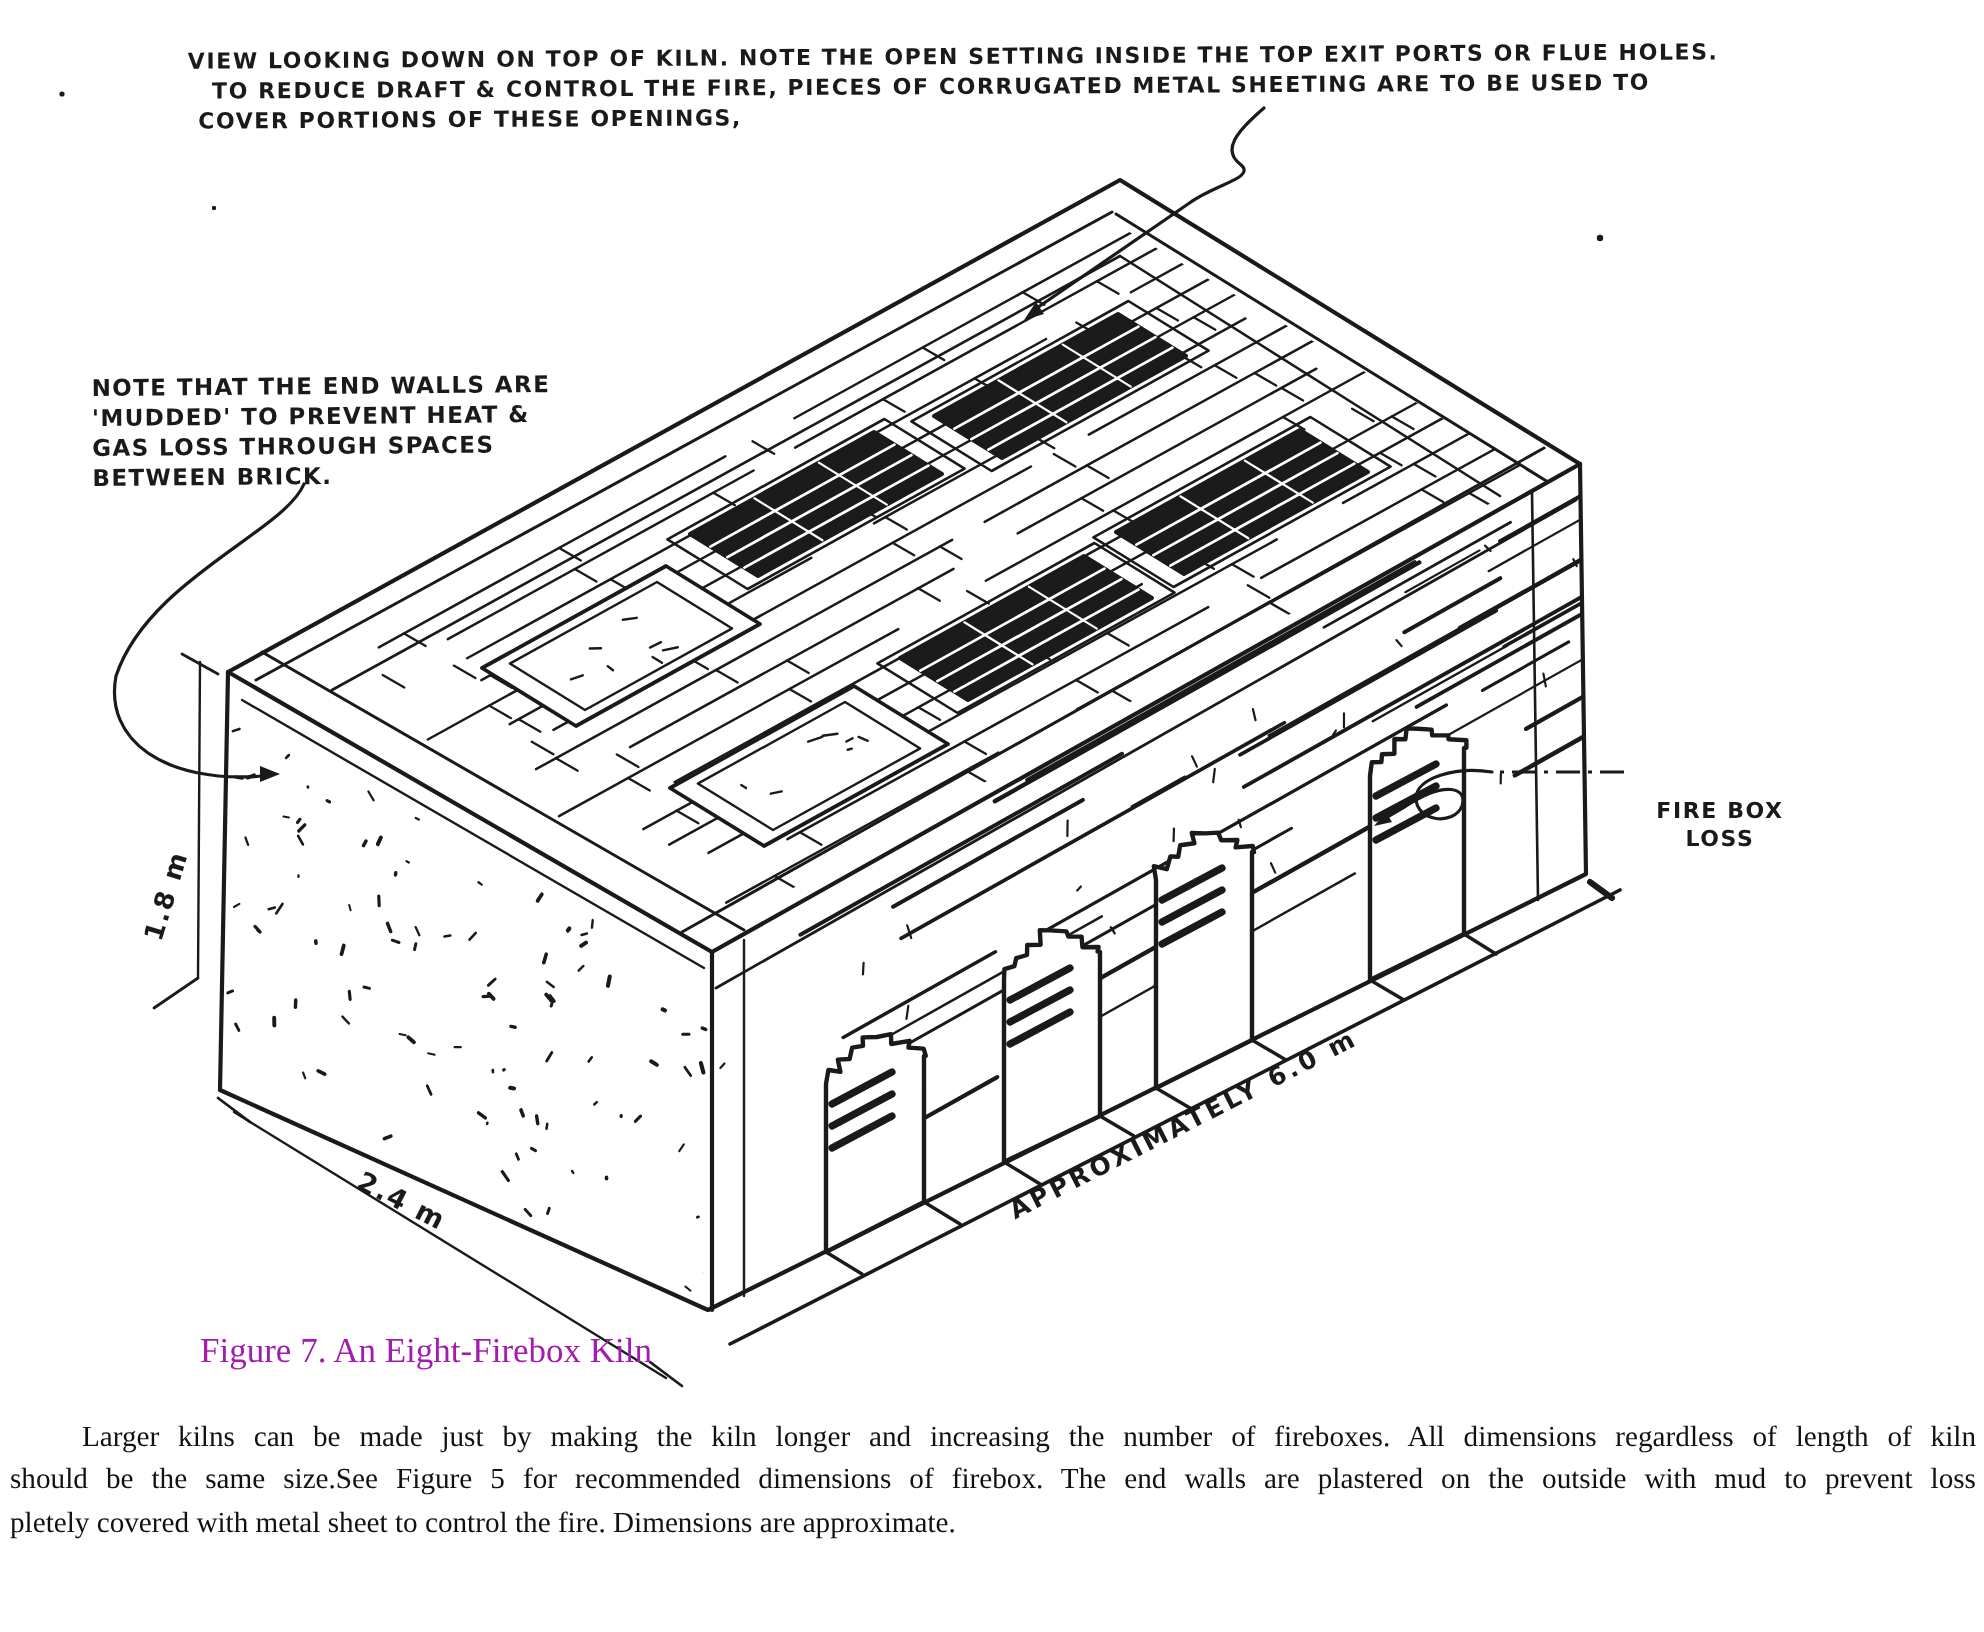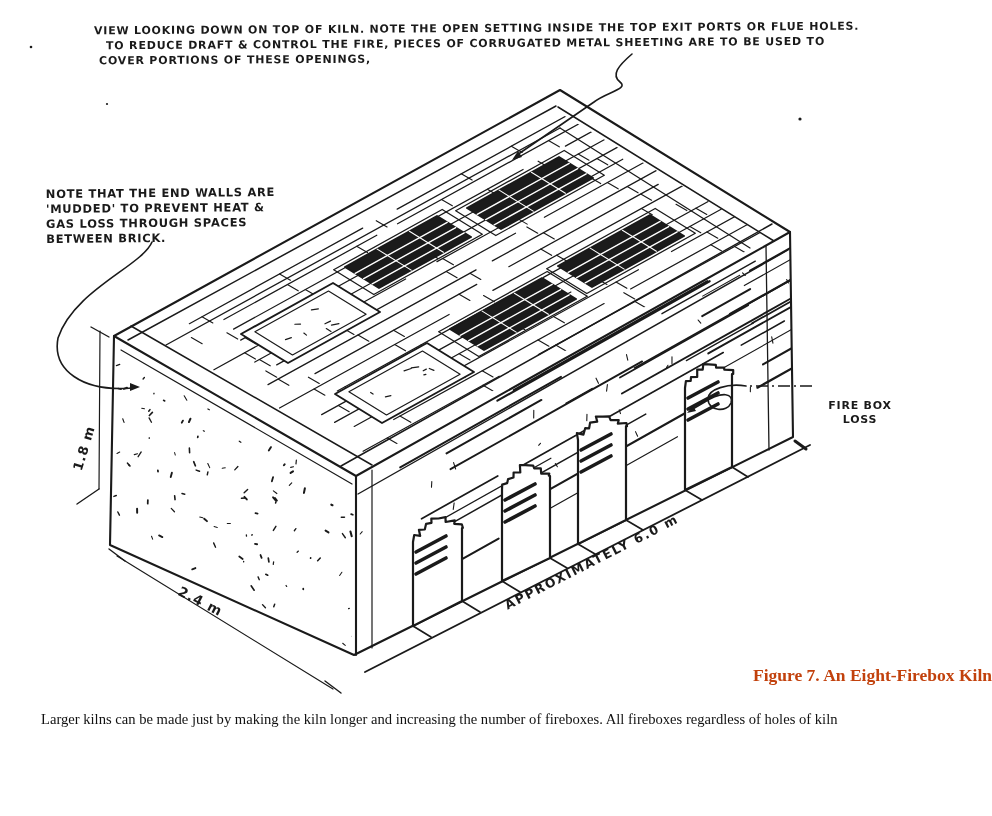--- a/index.html
+++ b/index.html
@@ -8,22 +8,22 @@
   .hand{position:absolute;font-family:"DejaVu Sans",sans-serif;font-weight:700;color:#1a1a1a;}
   .hand .ln{white-space:nowrap;}
   #top-note{left:94px;top:21px;font-size:11px;letter-spacing:.8px;line-height:15px;transform:rotate(-.35deg);}
   #top-note .ln:nth-child(2){padding-left:12px;}
   #top-note .ln:nth-child(3){padding-left:5px;}
   #end-note{left:46px;top:186px;font-size:11.5px;letter-spacing:.7px;line-height:15px;transform:rotate(-.5deg);}
   #grids-note{left:814px;top:375px;font-size:11px;letter-spacing:.8px;line-height:14px;text-align:center;width:92px;margin-top:24px;}
   #dim-h{left:70px;top:468px;font-size:13px;transform:rotate(-73deg);transform-origin:0 0;letter-spacing:1px;}
   #dim-w{left:183px;top:583px;font-size:13.5px;transform:rotate(27deg);transform-origin:0 0;letter-spacing:1px;}
   #dim-l{left:502px;top:599px;font-size:12.5px;transform:rotate(-27deg);transform-origin:0 0;letter-spacing:1.8px;}
-  #caption{position:absolute;left:100px;top:665px;width:892px;text-align:right;
-           font-family:"Liberation Serif",serif;font-weight:700;font-size:17.5px;color:#c2410c;}
+  #caption{position:absolute;left:100px;top:665px;width:892px;text-align:left;
+           font-family:"Liberation Serif",serif;font-weight:400;font-size:17.5px;color:#a21caf;}
   #body-text{position:absolute;left:5px;top:709px;width:983px;
              font-family:"Liberation Serif",serif;font-size:14.6px;color:#111;line-height:21.4px;}
   .para-line{text-align:justify;text-align-last:justify;}
   .para-line:first-child{text-indent:36px;}
   .para-line:last-child{text-align-last:left;}
   #drawing{position:absolute;left:0;top:0;}
 </style>
 </head>
 <body>
 
@@ -431,15 +431,17 @@
 
   <div class="hand" id="dim-h">1.8 m</div>
 
   <div class="hand" id="dim-w">2.4 m</div>
 
   <div class="hand" id="dim-l">APPROXIMATELY 6.0 m</div>
 
   <div id="caption">Figure 7. An Eight-Firebox Kiln</div>
 
   <div id="body-text">
-      <div class="para-line">Larger kilns can be made just by making the kiln longer and increasing the number of fireboxes. All fireboxes regardless of holes of kiln</div>
+      <div class="para-line">Larger kilns can be made just by making the kiln longer and increasing the number of fireboxes. All dimensions regardless of length of kiln</div>
+      <div class="para-line">should be the same size.See Figure 5 for recommended dimensions of firebox. The end walls are plastered on the outside with mud to prevent loss</div>
+      <div class="para-line">pletely covered with metal sheet to control the fire. Dimensions are approximate.</div>
     </div>
 </div>
 
 </body></html>

